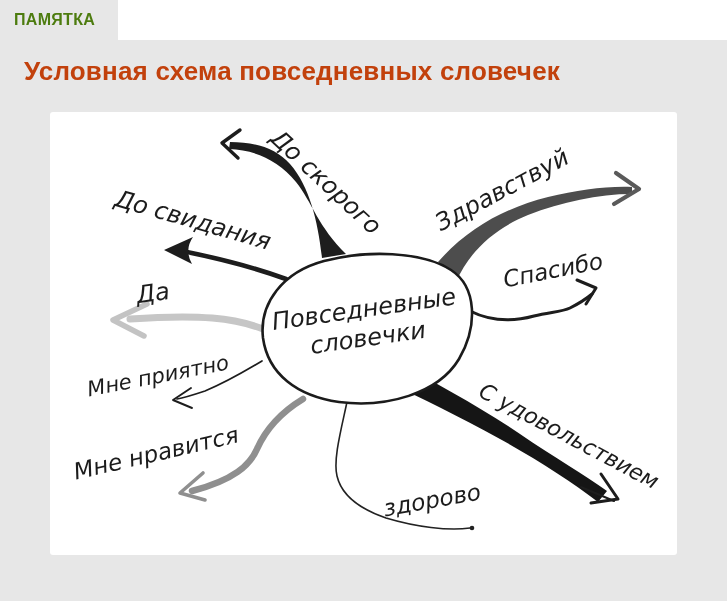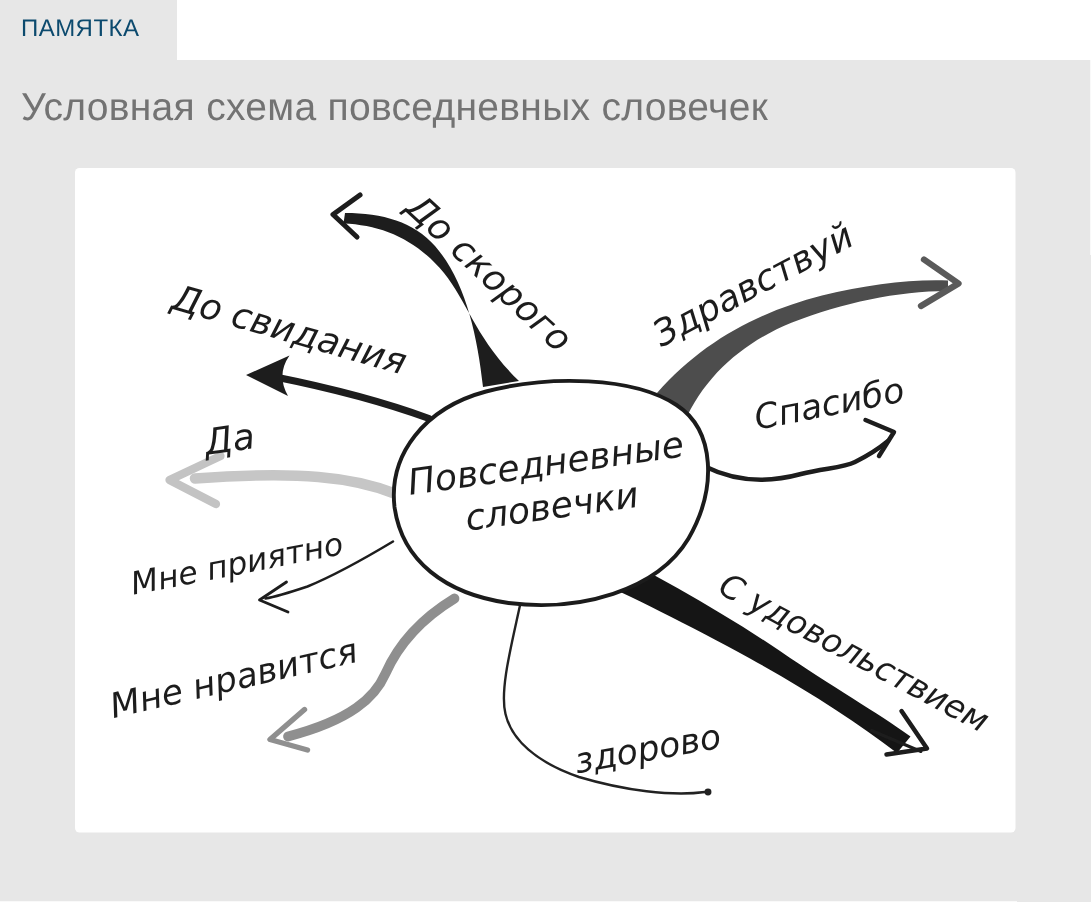--- a/index.html
+++ b/index.html
@@ -3,26 +3,26 @@
 <meta charset="utf-8">
 <style>
   * { margin:0; padding:0; box-sizing:border-box; }
   html,body { width:727px; height:601px; }
   body { background:#ffffff; font-family:"Liberation Sans", sans-serif; position:relative; overflow:hidden; }
 
   .memo-tab {
     position:absolute; left:0; top:0; width:118px; height:40px;
     background:#e7e7e7; display:flex; align-items:center; padding-left:14px;
   }
-  .memo-tab-label { font-size:16px; font-weight:normal; color:#0c4a6e; letter-spacing:.3px; }
+  .memo-tab-label { font-size:16px; font-weight:bold; color:#4d7c0f; letter-spacing:.3px; }
 
   .panel { position:absolute; left:0; top:40px; width:727px; height:561px; background:#e7e7e7; }
   .page-title {
-    position:absolute; left:14px; top:16px;
-    font-size:26px; color:#737373; letter-spacing:.2px;
+    position:absolute; left:24px; top:16px;
+    font-size:26px; color:#c2410c; letter-spacing:.2px;font-weight:bold;
   }
 
   .canvas {
     position:absolute; left:50px; top:72px; width:627px; height:443px;
     background:#ffffff; border-radius:3px;
   }
   .canvas svg { position:absolute; left:0; top:0; }
 
   .lbl {
     position:absolute; white-space:nowrap;

